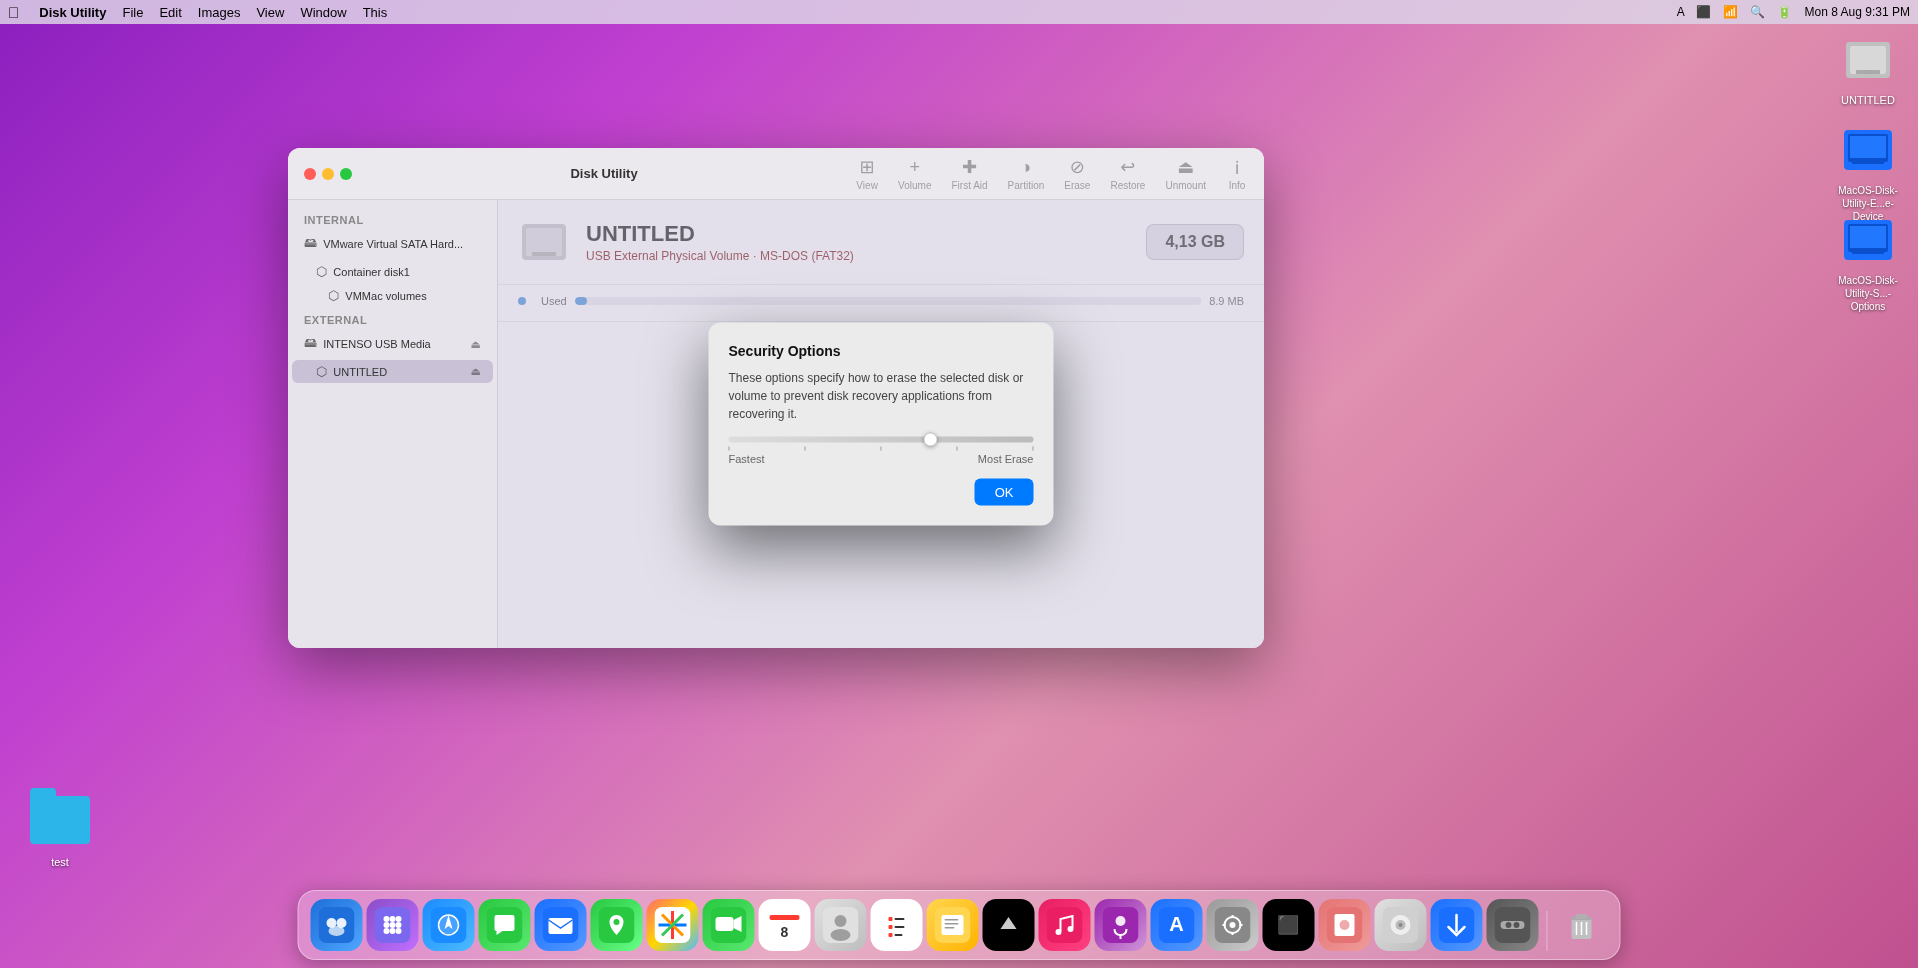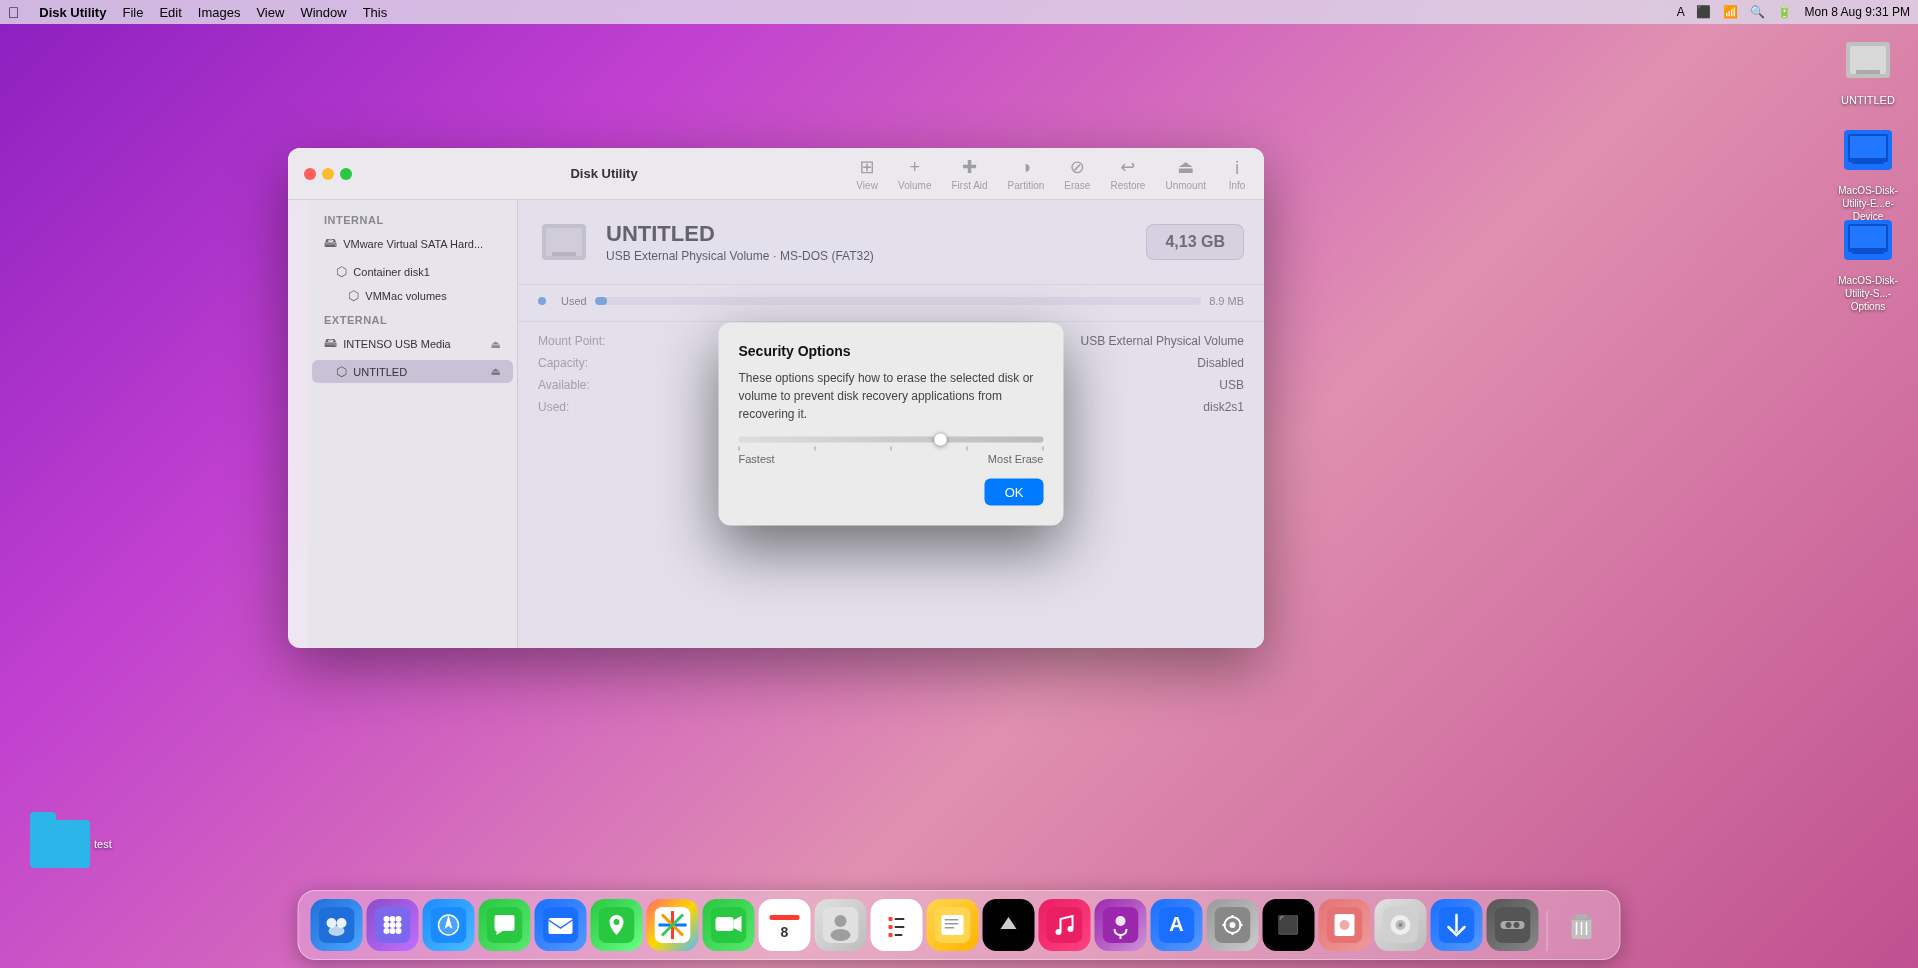--- a/index.html
+++ b/index.html
@@ -130,21 +130,20 @@
       display: flex;
       align-items: center;
       justify-content: center;
       font-size: 18px;
     }
 
     .window-body {
       display: flex;
       flex: 1;
       overflow: hidden;
-      margin-left: 20px;
     }
 
     
     .sidebar {
       width: 210px;
       background: rgba(230,228,234,0.8);
       border-right: 1px solid rgba(0,0,0,0.1);
       padding: 8px 0;
       flex-shrink: 0;
       overflow-y: auto;
@@ -207,21 +206,21 @@
       justify-content: center;
     }
     .volume-info { flex: 1; }
     .volume-name {
       font-size: 22px;
       font-weight: 700;
       color: #222;
     }
     .volume-sub {
       font-size: 12px;
-      color: #0f172a;
+      color: #7f1d1d;
       margin-top: 2px;
     }
     .volume-size-badge {
       background: rgba(200,195,215,0.5);
       border: 1px solid rgba(0,0,0,0.15);
       border-radius: 8px;
       padding: 8px 18px;
       font-size: 16px;
       font-weight: 600;
       color: #333;
@@ -410,23 +409,23 @@
       background: rgba(255,255,255,0.4);
       margin: 0 4px;
     }
 
     
     .desktop-folder {
       position: absolute;
       bottom: 100px;
       left: 30px;
       display: flex;
-      flex-direction: row;
-      align-items: center;
-      gap: 4px;
+      flex-direction: column;
+      align-items: center;
+      gap: 12px;
       cursor: pointer;
     }
     .folder-icon {
       width: 60px;
       height: 48px;
       background: #2CB5E8;
       border-radius: 4px;
       position: relative;
     }
     .folder-icon::before {
@@ -630,30 +629,20 @@
             <span class="usage-dot"></span>
             <span>Used</span>
           </div>
           <div class="usage-bar-track">
             <div class="usage-bar-fill"></div>
           </div>
           <div class="usage-value">8.9 MB</div>
         </div>
       </div>
 
-      <div class="info-grid">
-        <div class="info-label">Mount Point:</div>
-        <div class="info-value">USB External Physical Volume</div>
-        <div class="info-label">Capacity:</div>
-        <div class="info-value">Disabled</div>
-        <div class="info-label">Available:</div>
-        <div class="info-value">USB</div>
-        <div class="info-label">Used:</div>
-        <div class="info-value">disk2s1</div>
-      </div>
 
       <div class="window-overlay"></div>
 
       <div class="security-dialog">
         <div class="dialog-title">Security Options</div>
         <div class="dialog-description">These options specify how to erase the selected disk or volume to prevent disk recovery applications from recovering it.</div>
 
         <div class="slider-container">
           <div class="slider-track">
             <div class="slider-thumb"></div>

